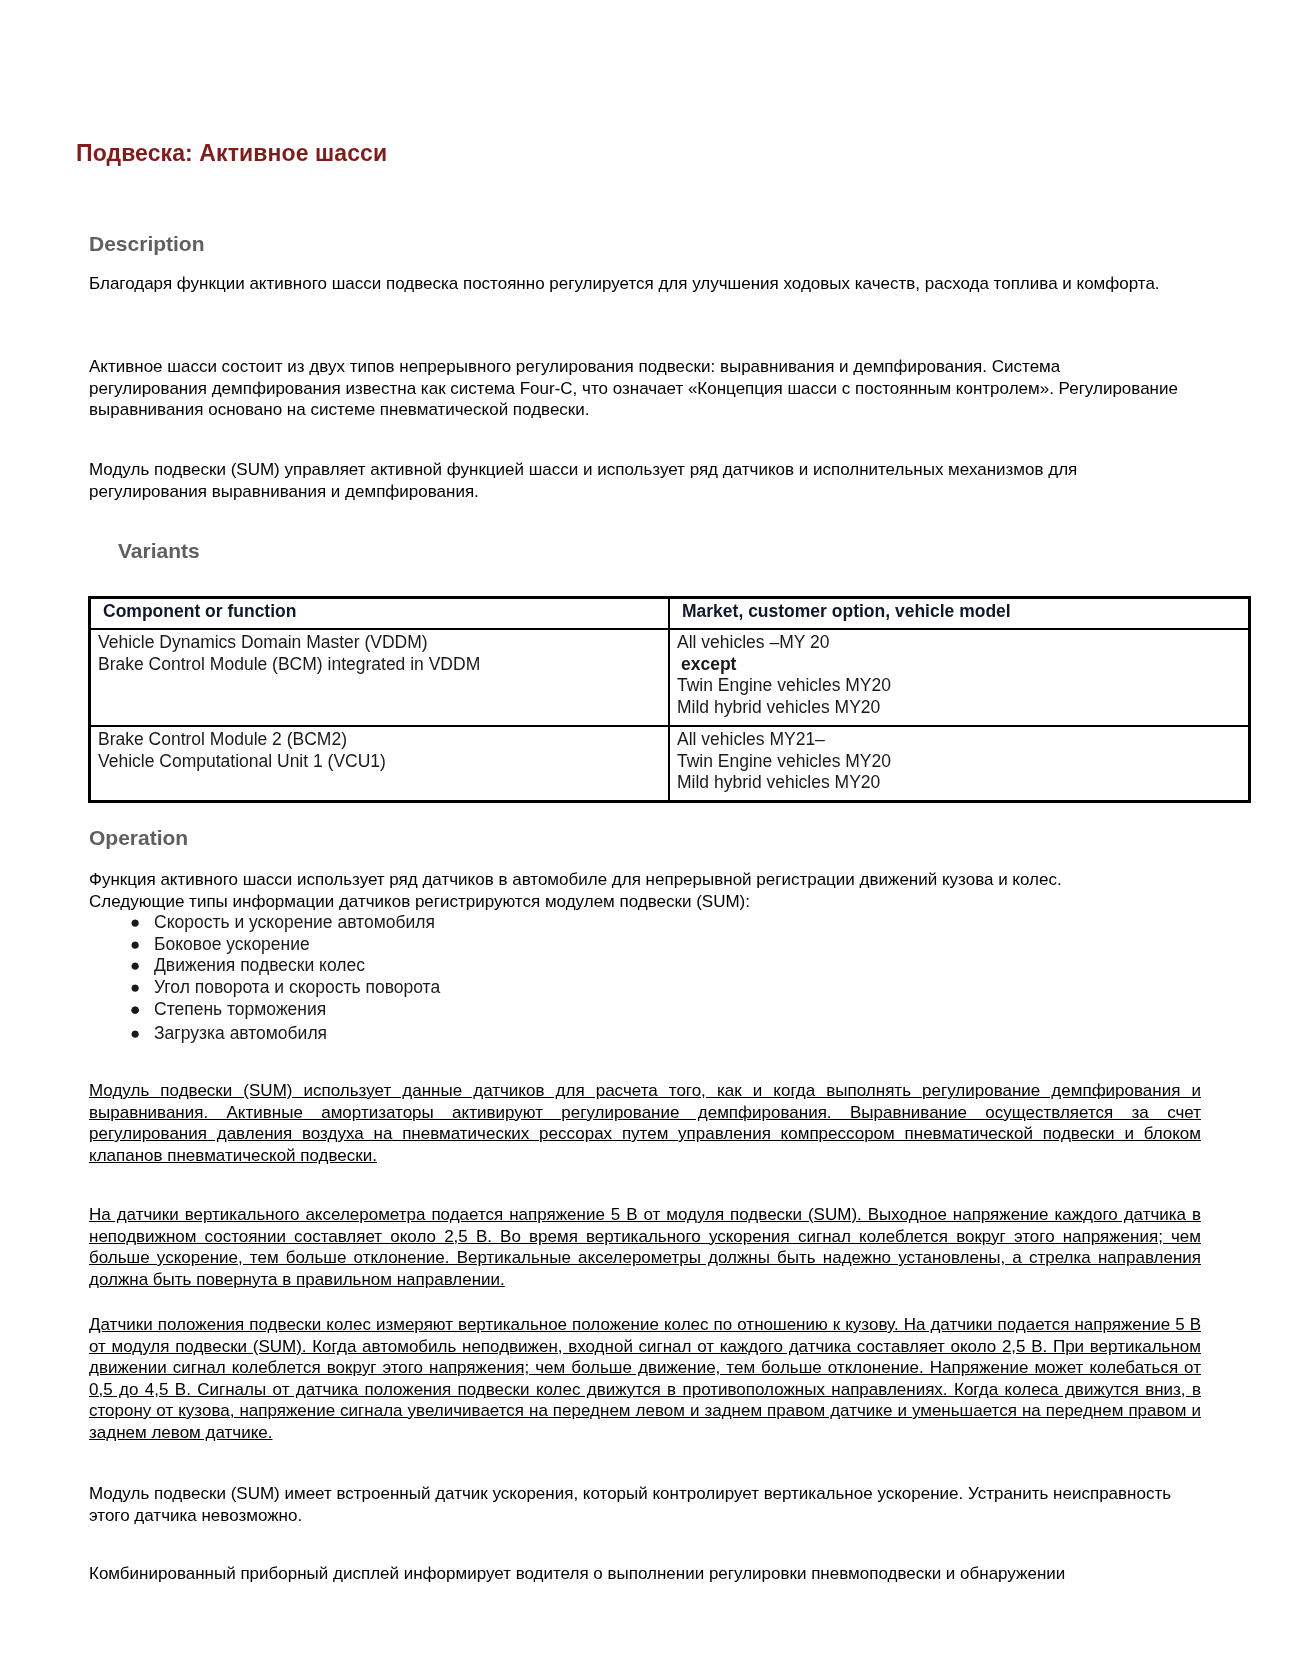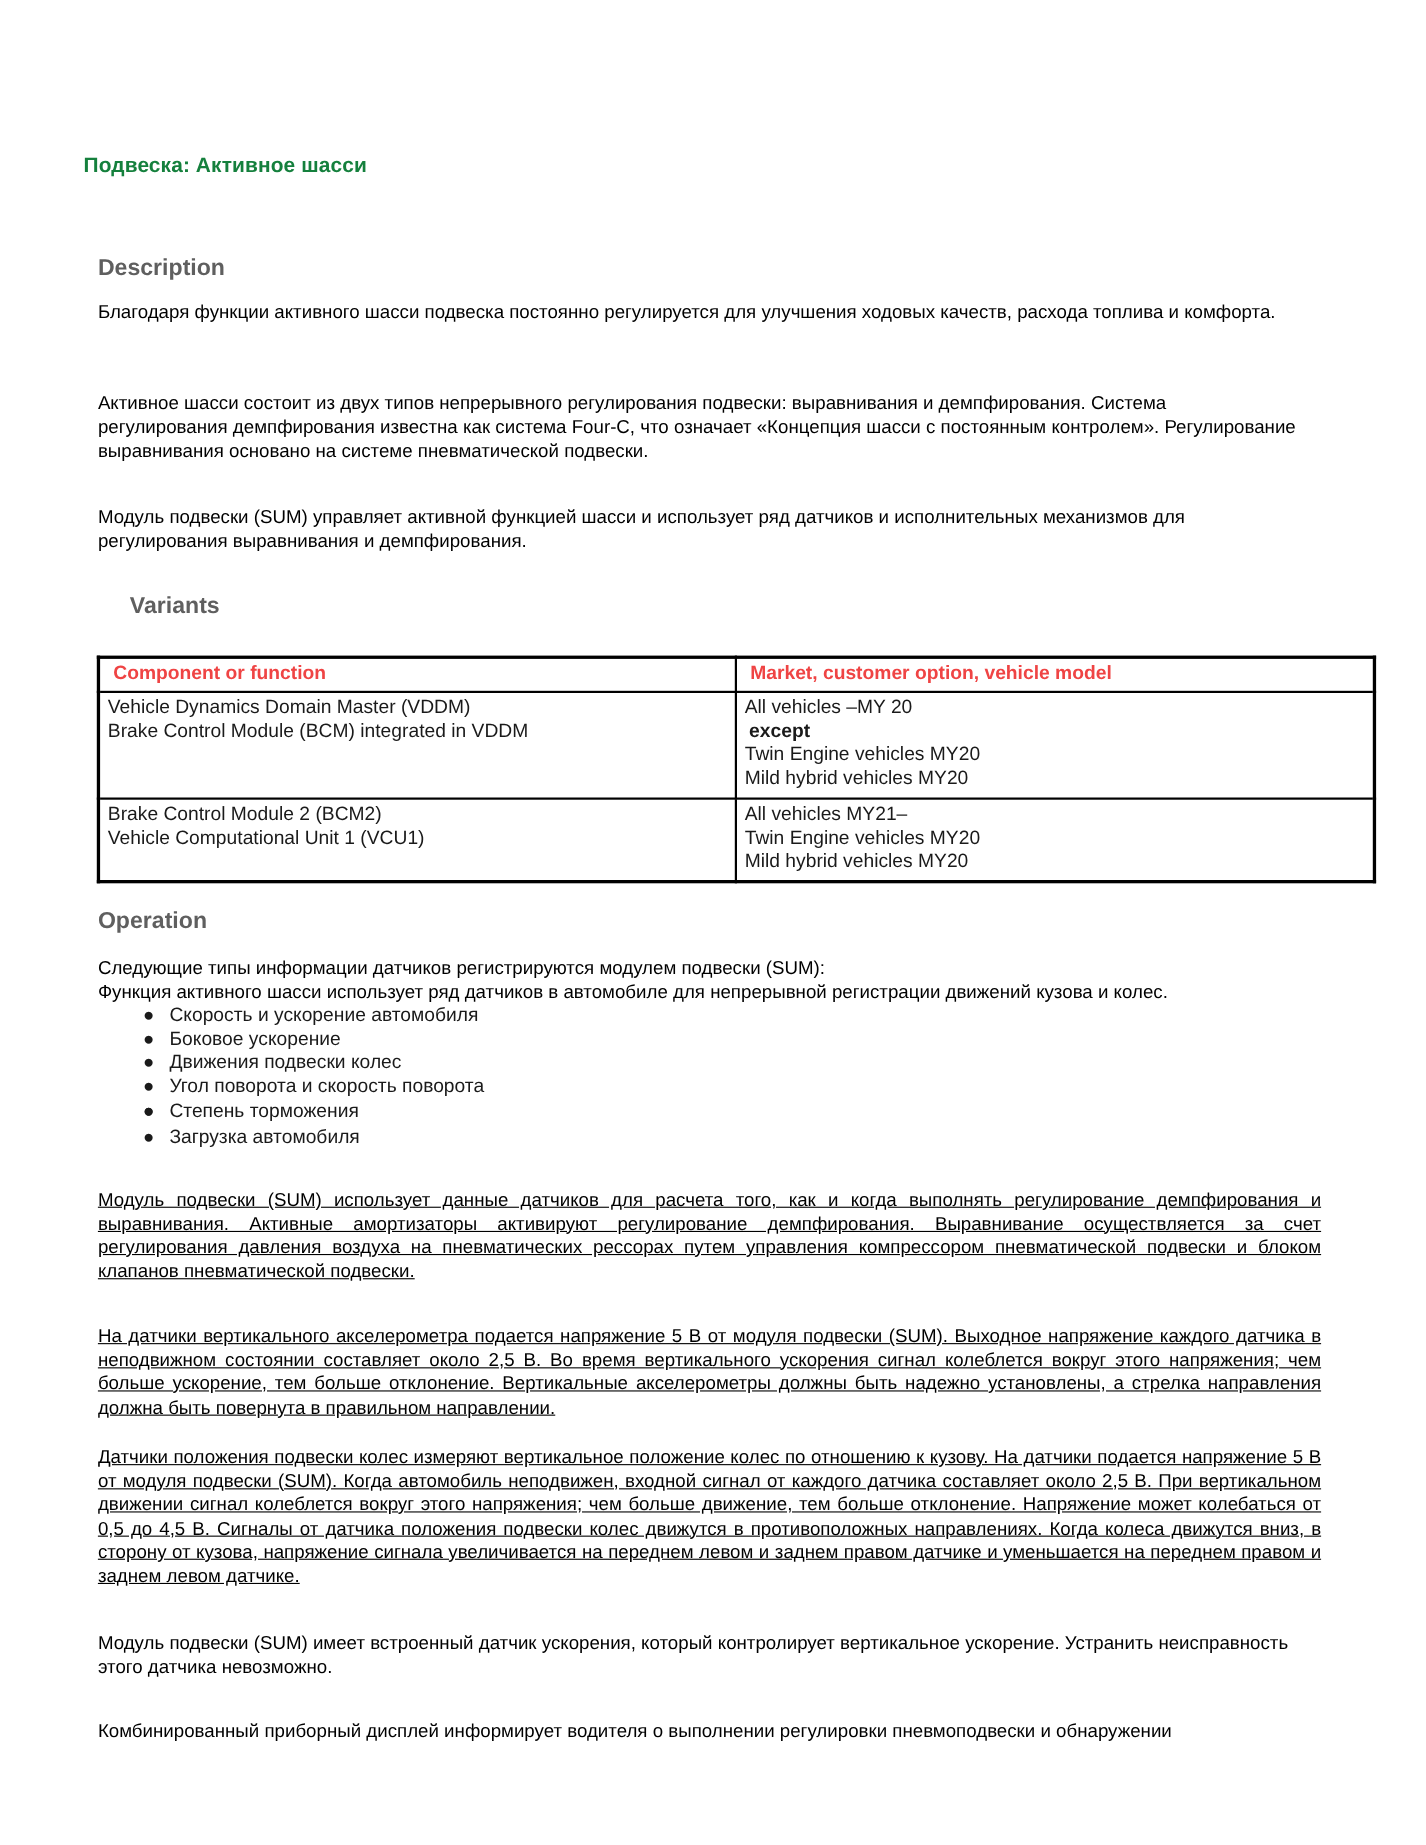--- a/index.html
+++ b/index.html
@@ -2,21 +2,21 @@
 <html><head>
 <meta charset="utf-8">
 <style>
   html, body { margin: 0; padding: 0; background: #ffffff; }
   body {
     width: 1296px; height: 1677px; position: relative; overflow: hidden;
     font-family: "Liberation Sans", sans-serif; color: #111111;
   }
   .page-title {
     position: absolute; left: 76px; top: 140px;
-    font-size: 19px; font-weight: bold; color: #15803d;
+    font-size: 23px; font-weight: bold; color: #7f1d1d;
     letter-spacing: 0.1px;
   }
   .section-heading {
     position: absolute; left: 89px;
     font-size: 21px; font-weight: bold; color: #5f5f5f;
   }
   .para {
     position: absolute; left: 89px; width: 1112px;
     font-size: 17px; line-height: 21.5px; color: #000000;
   }
@@ -24,21 +24,21 @@
   .para p { margin: 0; }
   table.variants {
     position: absolute; left: 88px; top: 596px; width: 1163px;
     border-collapse: collapse; border: 3px solid #000;
     font-size: 17.5px; color: #1a1a1a;
   }
   table.variants th, table.variants td {
     border: 2px solid #000; vertical-align: top; text-align: left;
     padding: 2px 5px 3px 7px; line-height: 21.5px;
   }
-  table.variants th { font-weight: bold; color: #ef4444; padding-left: 12px; height: 24px; }
+  table.variants th { font-weight: bold; color: #0f172a; padding-left: 12px; height: 24px; }
   table.variants th:first-child { width: 560px; }
   table.variants td .bold { font-weight: bold; padding-left: 4px; }
   table.variants tr.row1 td { height: 90px; }
   table.variants tr.row2 td { height: 68px; }
   ul.sensor-list {
     position: absolute; left: 130px; top: 912px; margin: 0; padding: 0;
     list-style: none; font-size: 17.5px; color: #1a1a1a;
   }
   ul.sensor-list li { position: relative; padding-left: 24px; line-height: 21.7px; }
   ul.sensor-list li .bullet {
@@ -85,22 +85,22 @@
         <div>All vehicles MY21–</div>
         <div>Twin Engine vehicles MY20</div>
         <div>Mild hybrid vehicles MY20</div>
       </td>
     </tr>
   </tbody>
 </table>
 
 <div class="section-heading" style="top:826px;">Operation</div>
 <div class="para" style="top:869px; width:1130px;">
+  <p>Функция активного шасси использует ряд датчиков в автомобиле для непрерывной регистрации движений кузова и колес.</p>
   <p>Следующие типы информации датчиков регистрируются модулем подвески (SUM):</p>
-  <p>Функция активного шасси использует ряд датчиков в автомобиле для непрерывной регистрации движений кузова и колес.</p>
 </div>
 <ul class="sensor-list">
   <li><span class="bullet">●</span><span>Скорость и ускорение автомобиля</span></li>
   <li><span class="bullet">●</span><span>Боковое ускорение</span></li>
   <li><span class="bullet">●</span><span>Движения подвески колес</span></li>
   <li><span class="bullet">●</span><span>Угол поворота и скорость поворота</span></li>
   <li><span class="bullet">●</span></li>
   <li><span class="bullet">●</span><span>Степень торможения</span></li>
   <li style="margin-top:2px;"><span class="bullet">●</span><span>Загрузка автомобиля</span></li>
 </ul>

